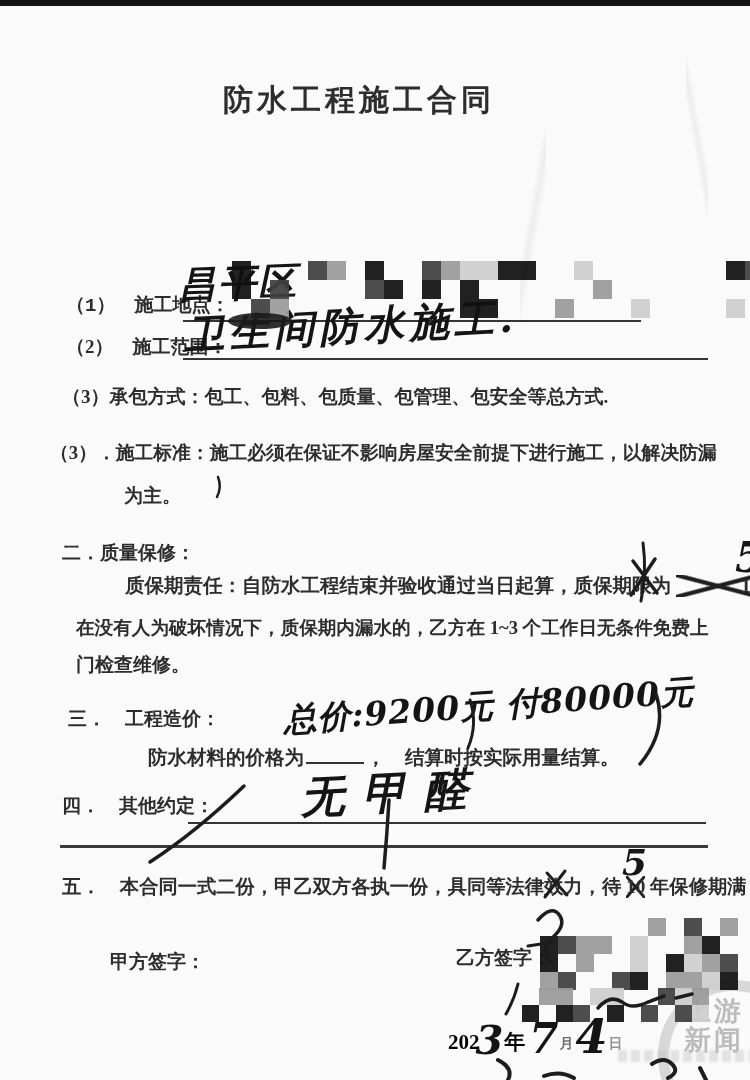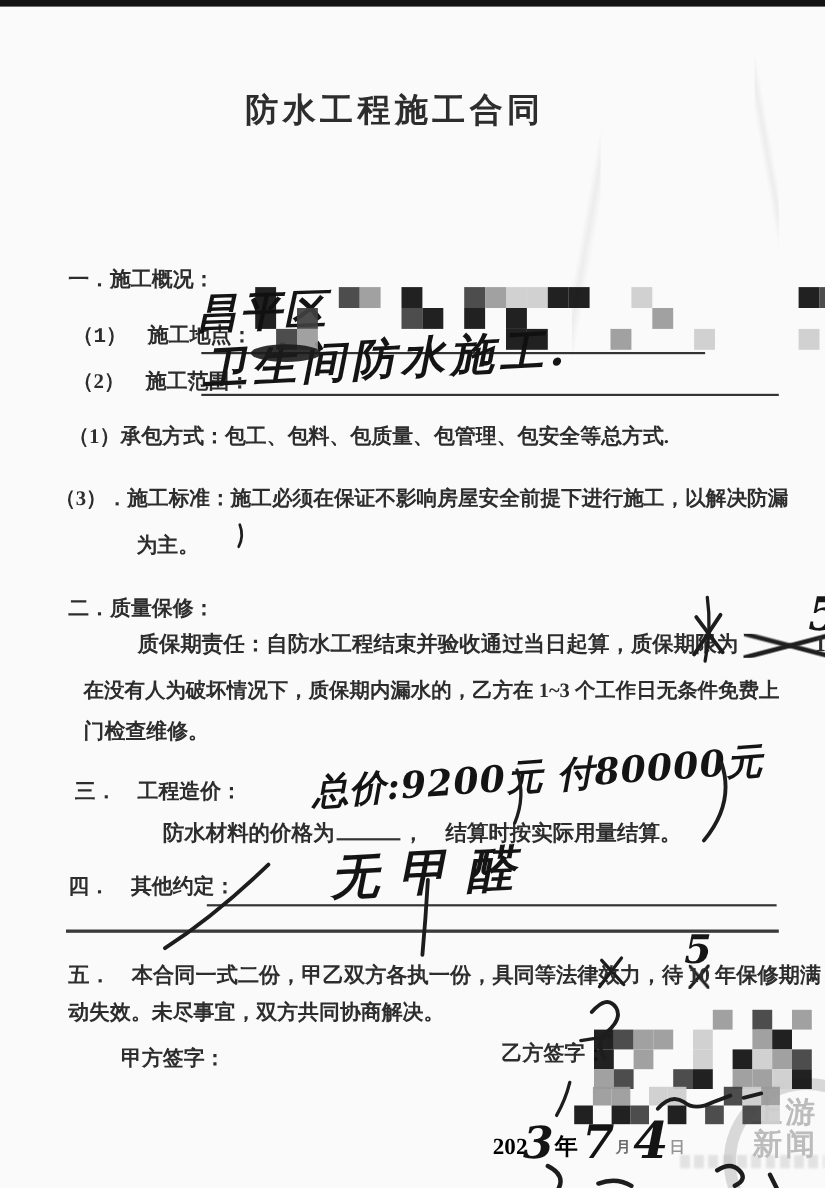--- a/index.html
+++ b/index.html
@@ -83,31 +83,30 @@
 <body>
 
 <div class="page">
   <div class="top-edge"></div>
   <div class="crease1"></div>
   <div class="crease2"></div>
 
   <div class="line title">防水工程施工合同</div>
 
 
-  <div class="line print h1" style="left:62px;top:241px;">一．施工概况：</div>
 
   <div class="line print body-line" style="left:66px;top:292px;font-family:Liberation Mono, monospace;">（1）　施工地点：</div>
   <span class="hand hw-place">昌平区</span>
   <div class="rule u1"></div>
 
   <div class="line print body-line" style="left:66px;top:334px;">（2）　施工范围：</div>
   <span class="hand hw-scope">卫生间防水施工.</span>
   <div class="rule u2"></div>
 
-  <div class="line print body-line" style="left:62px;top:384px;">（1）承包方式：包工、包料、包质量、包管理、包安全等总方式.</div>
+  <div class="line print body-line" style="left:62px;top:384px;">（3）承包方式：包工、包料、包质量、包管理、包安全等总方式.</div>
 
   <div class="line print body-line" style="left:50px;top:440px;font-size:18.8px;">（3）．施工标准：施工必须在保证不影响房屋安全前提下进行施工，以解决防漏</div>
   <div class="line print body-line" style="left:124px;top:483px;">为主。</div>
 
   <div class="line print h1" style="left:62px;top:540px;">二．质量保修：</div>
   <div class="line print body-line small-indent" style="left:60px;top:572px;font-size:19.5px;">
     <span>质保期责任：自防水工程结束并验收通过当日起算，质保期限为 </span><span class="struck"><span>10</span><span class="overwrite">5</span></span>
   </div>
   <div class="line print body-line" style="left:76px;top:615px;font-size:18.6px;">在没有人为破坏情况下，质保期内漏水的，乙方在 1~3 个工作日无条件免费上</div>
   <div class="line print body-line" style="left:76px;top:652px;">门检查维修。</div>
@@ -119,21 +118,20 @@
   <div class="line print body-line" style="left:148px;top:742px;font-size:19.5px;">
     <span>防水材料的价格为</span><span class="blank"></span><span>，　结算时按实际用量结算。</span>
   </div>
   <span class="hand hw-other">无甲醛</span>
   <div class="rule u4"></div>
   <div class="rule hr-heavy"></div>
 
   <div class="line print body-line" style="left:62px;top:873px;font-size:19.3px;">
     <span>五．　本合同一式二份，甲乙双方各执一份，具同等法律效力，待 </span><span class="struck"><span>10</span><span class="overwrite ow-small">5</span></span><span> 年保修期满，合同自</span>
   </div>
-  <div class="line print body-line" style="left:62px;top:907px;">动失效。未尽事宜，双方共同协商解决。</div>
 
   <div class="line print body-line" style="left:110px;top:949px;">甲方签字：</div>
   <div class="line print body-line" style="left:456px;top:945px;">乙方签字：</div>
 
   <div class="date-row">
     <span class="date-print">202</span>
     <span class="date-hand dh-year">3</span>
     <span class="date-print">年</span>
     <span class="date-hand dh-month">7</span>
     <span class="date-unit-faint">月</span>

